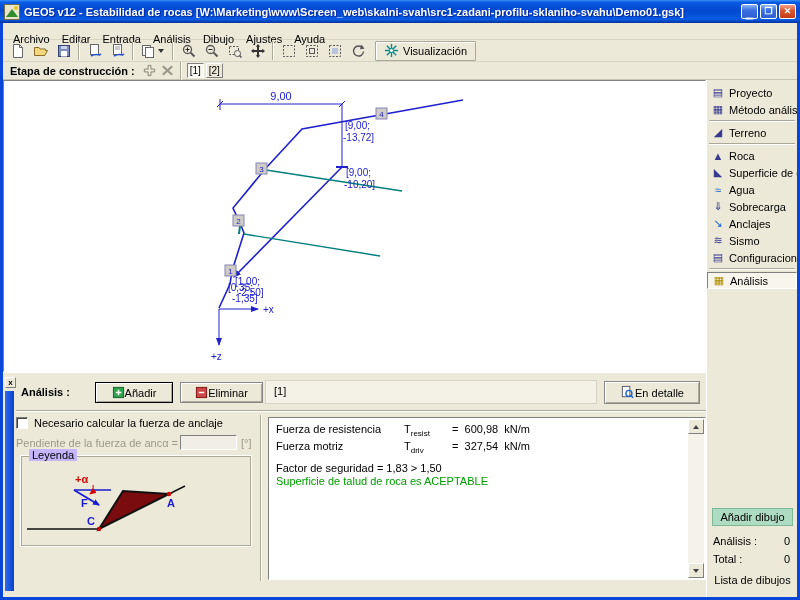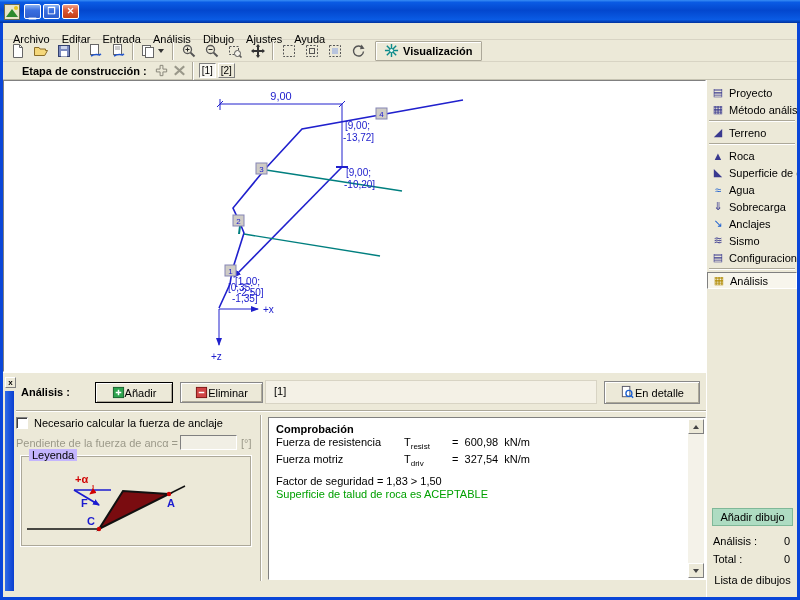--- a/index.html
+++ b/index.html
@@ -23,27 +23,27 @@
   .winbtn.min .g { line-height:19px; }
 
   
   .client { position:absolute; left:3px; top:23px; width:794px; height:574px; background:#ECE9D8; overflow:hidden; }
 
   .menubar { position:absolute; left:0; top:0; width:794px; height:17px; display:flex; align-items:center; padding-left:4px;
     border-bottom:1px solid #D8D4C4; }
   .menu-item { padding:0 6px; cursor:pointer;margin-top:16px; }
 
   .toolbar { position:absolute; left:0; top:17px; width:794px; height:22px; display:flex; align-items:center; padding-left:3px;
-    border-bottom:1px solid #D8D4C4;font-weight:bold; }
+    border-bottom:1px solid #D8D4C4; }
   .tbtn { width:23px; height:20px; display:flex; align-items:center; justify-content:center; cursor:pointer; border:1px solid transparent; }
   .tsep { width:2px; height:18px; border-left:1px solid #ACA899; border-right:1px solid #fff; margin:0 3px; }
   .viz-btn { display:flex; align-items:center; gap:4px; height:20px; padding:0 8px; margin-left:6px; cursor:pointer;
     border:1px solid #ACA899; border-radius:1px; background:#ECE9D8; box-shadow:1px 1px 0 #fff inset; }
 
-  .stagebar { position:absolute; left:0; top:39px; width:794px; height:18px; display:flex; align-items:center; padding-left:19px;
+  .stagebar { position:absolute; left:0; top:39px; width:794px; height:18px; display:flex; align-items:center; padding-left:7px;
     border-bottom:1px solid #C6C3B2; }
   .stage-label { font-weight:bold; margin-right:6px; }
   .sbtn { width:18px; height:16px; display:flex; align-items:center; justify-content:center; cursor:pointer; }
   .stage-num { min-width:17px; height:15px; margin-left:2px; text-align:center; line-height:14px; font-size:10px; cursor:pointer;
     border:1px solid; border-color:#fff #808080 #808080 #fff; background:#ECE9D8; }
   .stage-num.active { border-color:#808080 #fff #fff #808080; background:#F8F7F1; }
 
   
   .canvas { position:absolute; left:0; top:57px; width:703px; height:292px; background:#fff;
     border:1px solid; border-color:#808080 #fff #fff #808080; }
@@ -108,20 +108,21 @@
 <body>
 
 <div class="frame">
 
   <div class="titlebar">
     <svg class="title-icon" viewBox="0 0 16 16">
       <rect x="0.5" y="0.5" width="15" height="15" fill="#E9E5C9" stroke="#6B6B4F"></rect>
       <path d="M2 13 L8 5 L14 13 Z" fill="#2E8B2E"></path>
       <circle cx="12" cy="4" r="2" fill="#E8C61A"></circle>
     </svg>
+    <div class="title-text">GEO5 v12 - Estabilidad de rocas [W:\Marketing\www\Screen_web\skalni-svah\src1-zadani-profilu-sklaniho-svahu\Demo01.gsk]</div>
     <div class="winbtns">
       <div class="winbtn min">
           <span class="g">▁</span>
         </div>
       <div class="winbtn">
           <span class="g">❒</span>
         </div>
       <div class="winbtn close">
           <span class="g">✕</span>
         </div>
@@ -452,21 +453,20 @@
           <circle cx="78" cy="70" r="2.2" fill="#D00000"></circle>
           <text x="54" y="24" font-size="11" font-weight="bold" fill="#D00000">+α</text>
           <text x="60" y="48" font-size="11" font-weight="bold" fill="#1B1BD0">F</text>
           <text x="146" y="48" font-size="11" font-weight="bold" fill="#1B1BD0">A</text>
           <text x="66" y="66" font-size="11" font-weight="bold" fill="#1B1BD0">C</text>
         </svg>
       </div>
 
       <div class="results">
         <div class="res-content">
-          <div class="res-title">Comprobación</div>
           <div class="res-row">
             <span class="lbl">Fuerza de resistencia</span>
             <span class="sym"><span>T</span><sub>resist</sub></span>
             <span>=</span>&nbsp;&nbsp;
             <span>600,98</span>&nbsp;&nbsp;
             <span>kN/m</span>
           </div>
           <div class="res-row">
             <span class="lbl">Fuerza motriz</span>
             <span class="sym"><span>T</span><sub>driv</sub></span>

